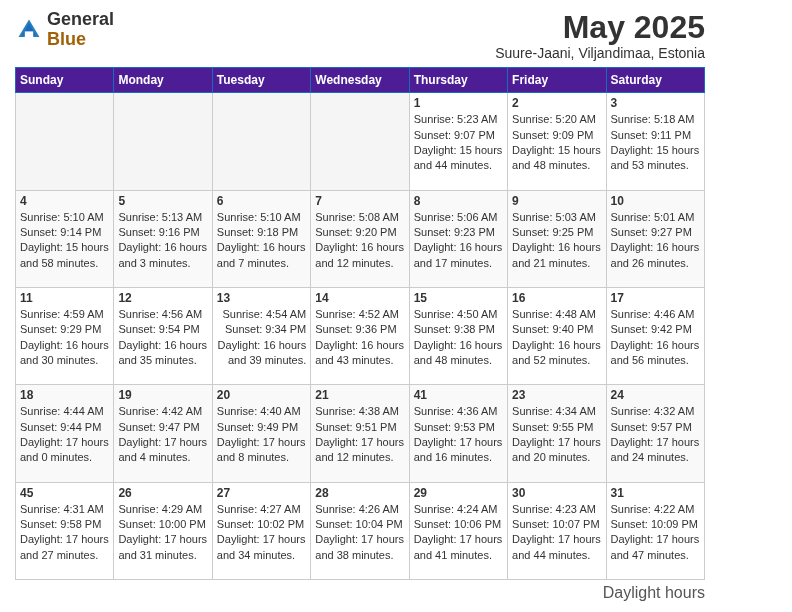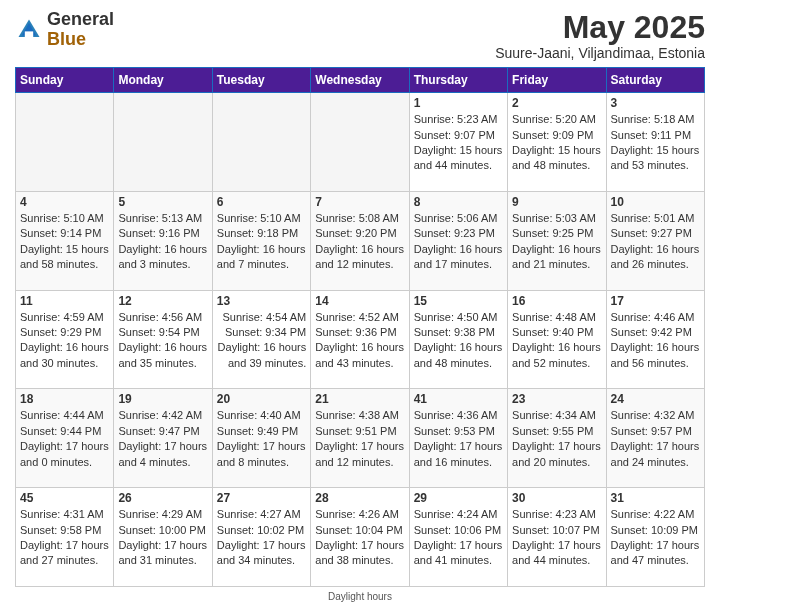--- a/index.html
+++ b/index.html
@@ -88,24 +88,24 @@
       font-weight: bold;
       display: block;
       margin-bottom: 2px;
     }
     .day-info {
       font-size: 11px;
       line-height: 1.4;
       color: #333;
     }
     .footer-note {
-      font-size: 10px;
+      font-size: 16px;
       color: #555;
       margin-top: 4px;
-      text-align: center;
+      text-align: right;
     }
   </style>
 </head>
 <body>
 
 <div class="page">
   <div class="header">
     <div class="logo">
       <svg class="logo-icon" viewBox="0 0 40 40">
         <polygon points="20,5 35,30 5,30" fill="#2980b9"></polygon>

